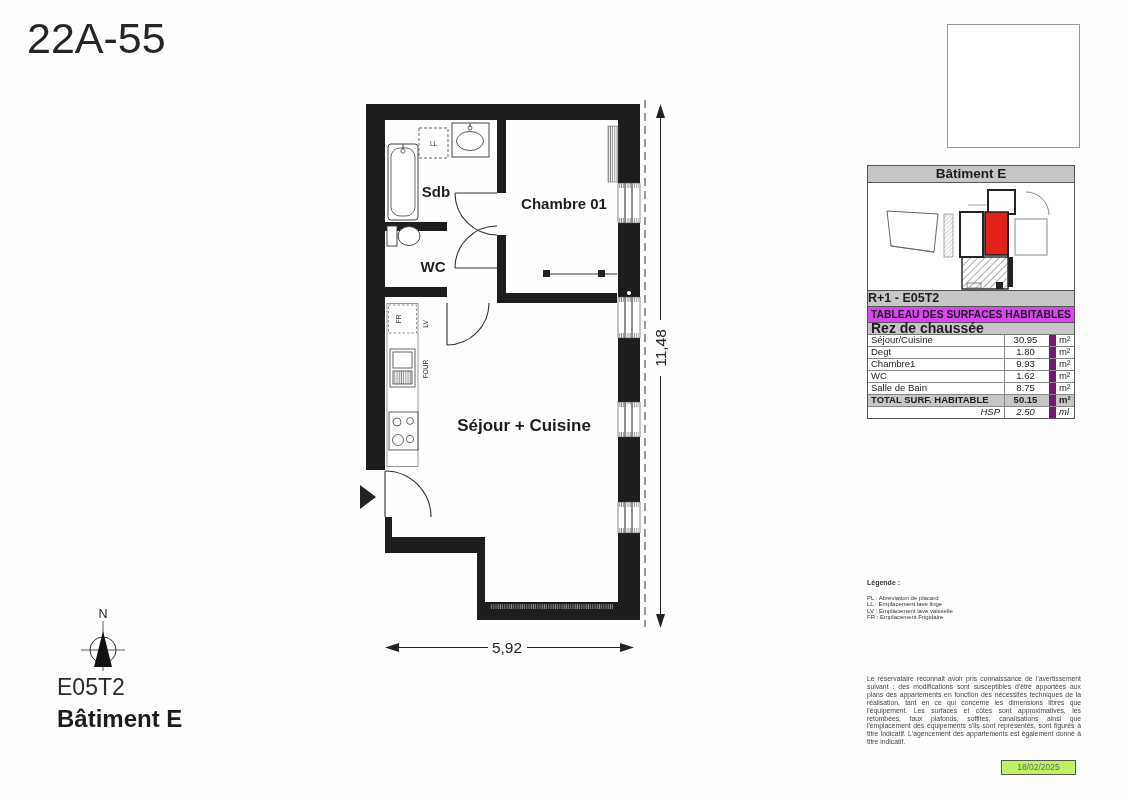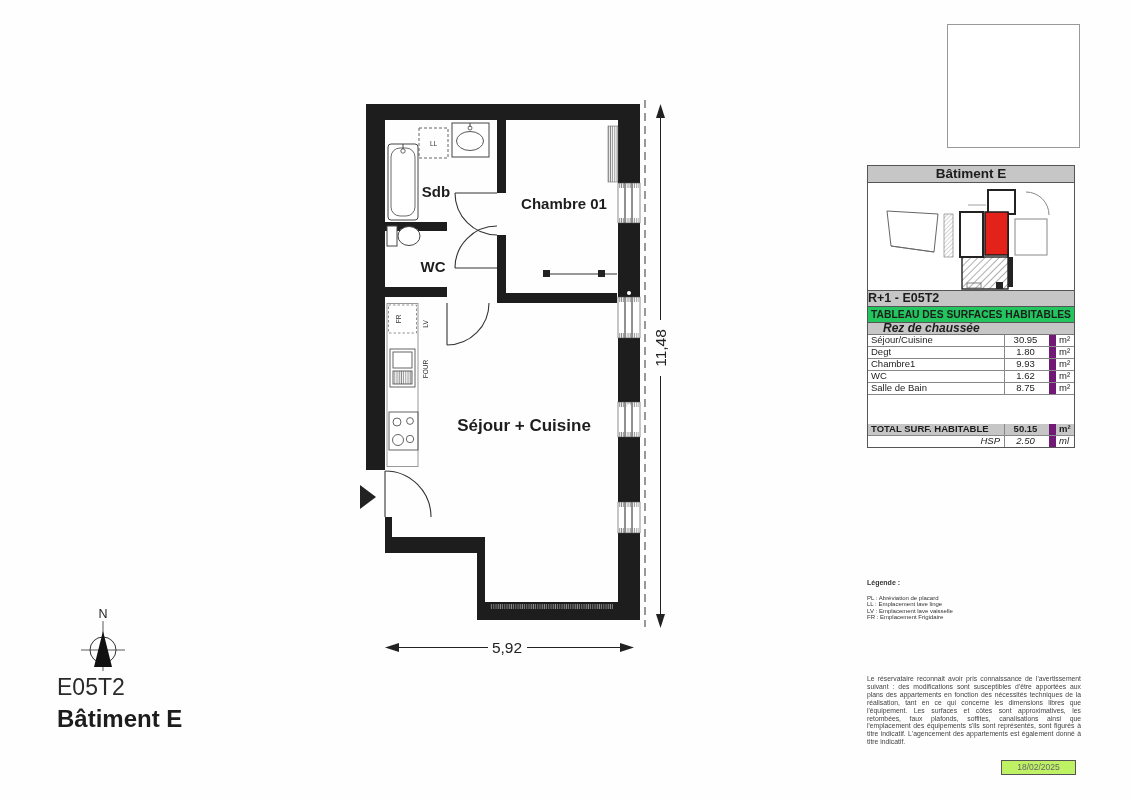--- a/index.html
+++ b/index.html
@@ -11,50 +11,51 @@
   
   .logo-box{left:947px;top:24px;width:131px;height:122px;border:1px solid #999;background:#fff;}
   
   .info-table{left:867px;top:165px;width:206px;border:1px solid #555;background:#fff;font-size:9.5px;}
   .tbl-head{height:16px;line-height:16px;text-align:center;font-weight:bold;font-size:13.5px;
             background:#c6c6c6;border-bottom:1px solid #555;}
   .tbl-miniplan{height:107px;border-bottom:1px solid #555;overflow:hidden;background:#fff;}
   .tbl-floor{height:15px;line-height:15px;text-align:left;font-weight:bold;font-size:12.5px;
              background:#c6c6c6;border-bottom:1px solid #555;}
   .tbl-title{height:15px;line-height:15px;text-align:center;font-weight:bold;font-size:10.3px;
-             background:#22c55e;border-bottom:1px solid #555;letter-spacing:0px;}
-  .tbl-level{height:11px;line-height:11px;font-weight:bold;font-size:12px;background:#c6c6c6;
-             padding-left:15px;border-bottom:1px solid #777;font-style:italic;}
+             background:#d946ef;border-bottom:1px solid #555;letter-spacing:0px;}
+  .tbl-level{height:11px;line-height:11px;font-weight:bold;font-size:14px;background:#c6c6c6;
+             padding-left:3px;border-bottom:1px solid #777;}
   .tbl-row{display:grid;grid-template-columns:136px 45px 23px;height:11px;line-height:10.5px;
            border-bottom:1px solid #888;}
   .tbl-row:last-child{border-bottom:none;font-style:italic;}
   .tbl-row .c1{padding-left:3px;overflow:hidden;white-space:nowrap;}
   .tbl-row .c2{text-align:center;padding-right:3px;border-left:1px solid #888;}
   .tbl-row .c3{padding-left:3px;border-left:7px solid #701a75;}
-  .tbl-row.total{background:#c6c6c6;font-weight:bold;margin-top:29px;}
+  .tbl-row.total{background:#c6c6c6;font-weight:bold;}
   .tbl-row.hsp .c1{text-align:right;padding-right:4px;}
   
   .legend{left:867px;top:579px;width:200px;color:#333;}
   .legend .lg-title{font-size:7px;font-weight:bold;margin-bottom:9px;}
   .legend .lg-item{font-size:6px;line-height:6.4px;}
   
   .disclaimer{left:867px;top:675px;width:214px;font-size:6.8px;line-height:7.9px;
               text-align:justify;color:#444;}
   
   .date-box{left:1001px;top:760px;width:73px;height:13px;border:1px solid #555;
             font-size:8.5px;line-height:13px;text-align:center;color:#666;background:#bef264;}
   
   .unit-code{left:57px;top:674px;font-size:23px;color:#2a2a2a;}
   .unit-building{left:57px;top:705px;font-size:24px;font-weight:bold;color:#1d1d1d;}
 </style>
 </head>
 <body>
 
 <div class="page">
 
+  <div class="abs main-title">22A-55</div>
 
   <div class="abs logo-box"></div>
 
   <svg class="abs" style="left:350px;top:88px;" width="345" height="580" viewBox="350 88 345 580">
     <defs>
       <pattern id="sill" width="2.2" height="6" patternUnits="userSpaceOnUse">
         <line x1="1" y1="0" x2="1" y2="6" stroke="#8a8a8a" stroke-width="1"></line>
       </pattern>
     </defs>
 

